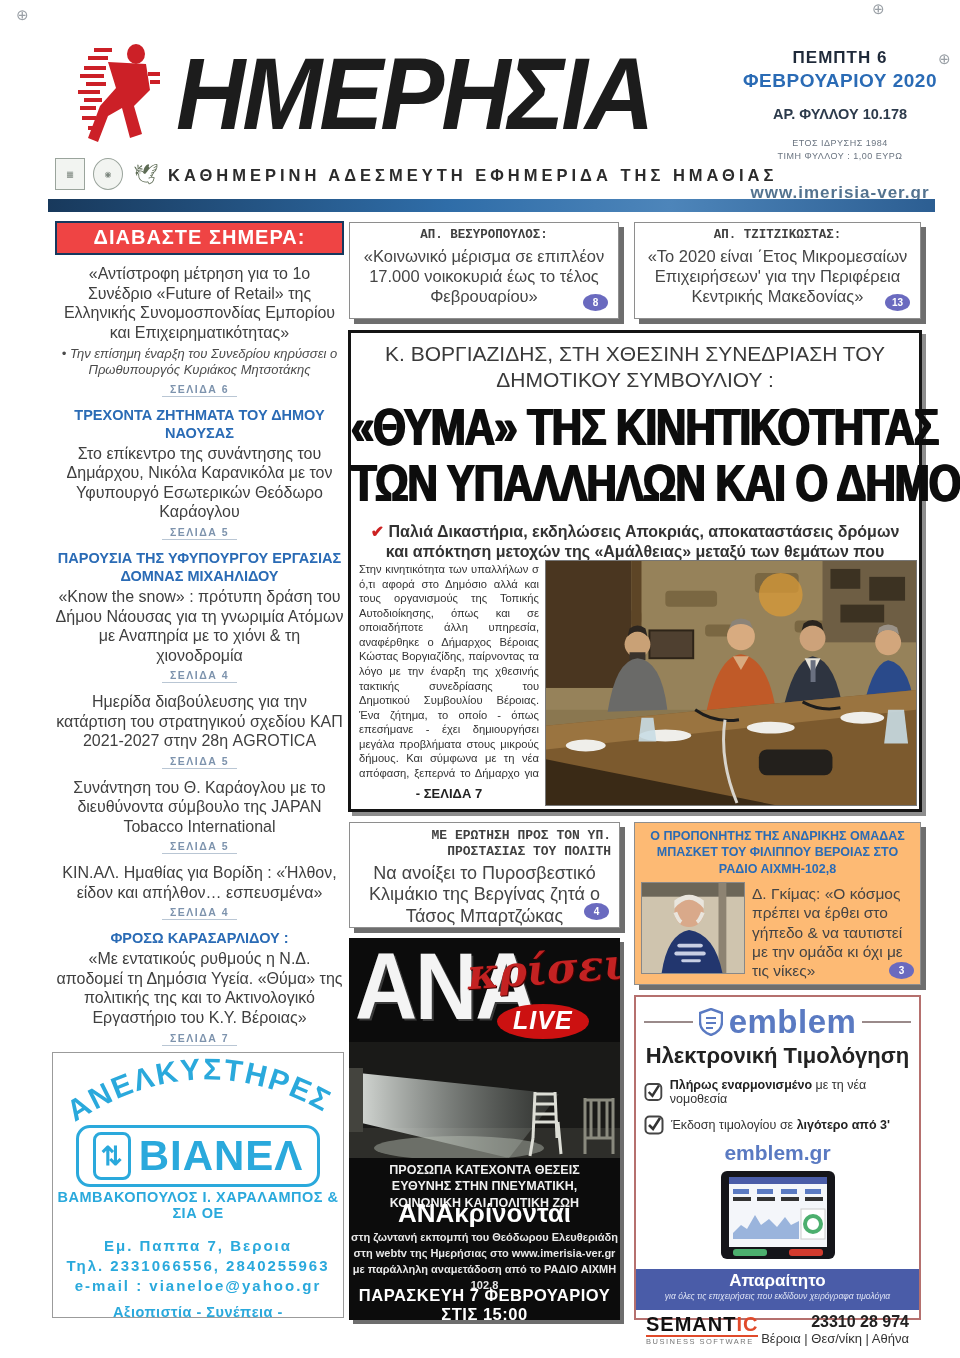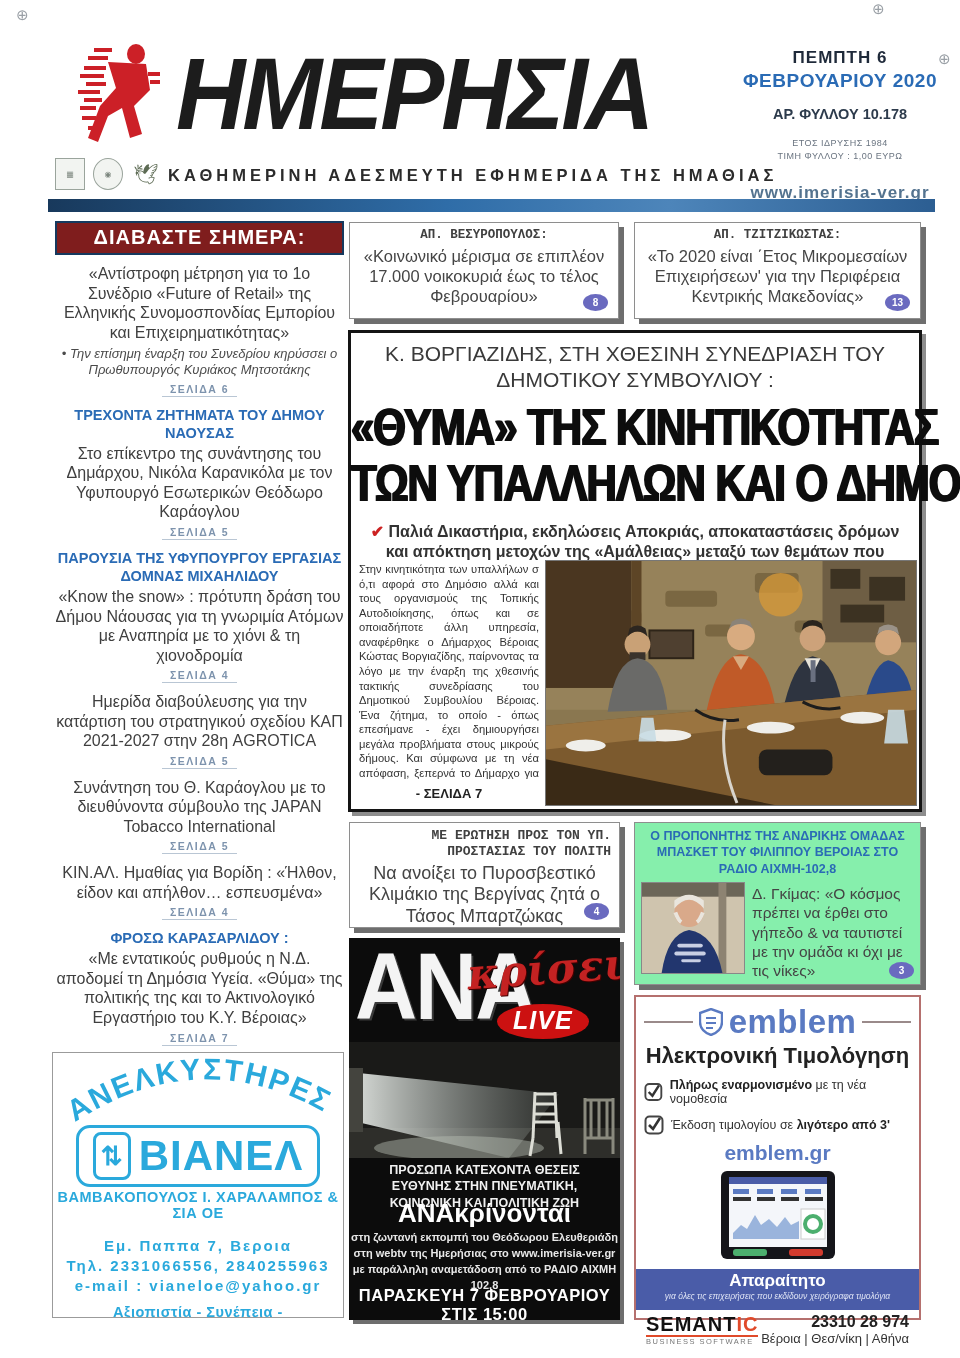--- a/index.html
+++ b/index.html
@@ -27,21 +27,21 @@
     display:flex; align-items:center; justify-content:center; background:#f2f4f1; }
   .mini-logo.round { border-radius:50%; }
   .mini-logo.bird { border:none; background:none; font-size:20px; color:#5d6b54; }
   .masthead-tagline { position:absolute; left:168px; top:166px; width:580px; font-size:16.5px;
     font-weight:bold; color:#2b2b2b; letter-spacing:4px; white-space:nowrap; }
   .header-bar { position:absolute; left:48px; top:199px; width:887px; height:13px;
     background:linear-gradient(90deg,#18395c 0%, #2f6da8 45%, #4d85ba 70%, #2c5e92 100%); }
 
   
   .sidebar { position:absolute; left:55px; top:221px; width:289px; height:826px; overflow:hidden; }
-  .sidebar-header { background:#7f1d1d; border:2px solid #16395e; color:#ffffff; text-align:center;
+  .sidebar-header { background:#ef4444; border:2px solid #16395e; color:#ffffff; text-align:center;
     font-size:20px; font-weight:bold; padding:3px 0 4px; letter-spacing:1px; }
   .sb-item { text-align:center; margin-top:9px; }
   .sb-blue { color:#2a6bb5; font-weight:bold; font-size:14.5px; line-height:1.25; }
   .sb-title { color:#3f3f3f; font-size:16px; line-height:1.22; margin-top:2px; }
   .sb-note { color:#4a4a4a; font-size:13px; font-style:italic; line-height:1.25; margin-top:4px; }
   .sb-page { display:inline-block; color:#7d93ad; font-size:10.5px; font-weight:bold;
     letter-spacing:1.5px; border-bottom:1px solid #b9c6d4; margin-top:4px; padding:0 8px 1px; }
 
   
   .vianel { position:absolute; left:52px; top:1052px; width:292px; height:266px;
@@ -91,21 +91,21 @@
   .ana-caps { position:absolute; left:0; top:224px; width:100%; text-align:center; color:#f0f0f0;
     font-weight:bold; font-size:12.5px; line-height:1.3; padding:0 24px; }
   .ana-big { position:absolute; left:0; top:260px; width:100%; text-align:center; color:#ffffff;
     font-weight:bold; font-size:26px; }
   .ana-details { position:absolute; left:0; top:292px; width:100%; text-align:center; color:#e8e8e8;
     font-size:11px; font-weight:bold; line-height:1.45; }
   .ana-when { position:absolute; left:0; top:348px; width:100%; text-align:center; color:#ffffff;
     font-weight:bold; font-size:16.5px; letter-spacing:0.5px; }
 
   
-  .basket-box { position:absolute; left:634px; top:822px; width:287px; height:163px; background:#86efac;
+  .basket-box { position:absolute; left:634px; top:822px; width:287px; height:163px; background:#fdba74;
     border:1px solid #8e8e8e; box-shadow:5px 5px 0 #6e6e6e; padding:5px 6px; }
   .bk-kicker { text-align:center; color:#2a6bb5; font-weight:bold; font-size:12.5px; line-height:1.3; }
   .bk-row { display:flex; margin-top:5px; gap:7px; }
   .bk-photo { width:104px; height:92px; border:1px solid #888; flex:none; }
   .bk-text { font-size:15.5px; color:#444; line-height:1.25; padding-top:2px; }
 
   
   .emblem-ad { position:absolute; left:634px; top:995px; width:287px; height:325px; background:#fff;
     border:2px solid #b5706e; padding:6px 8px 0; }
   .em-logo-row { display:flex; align-items:center; justify-content:center; gap:6px; }

